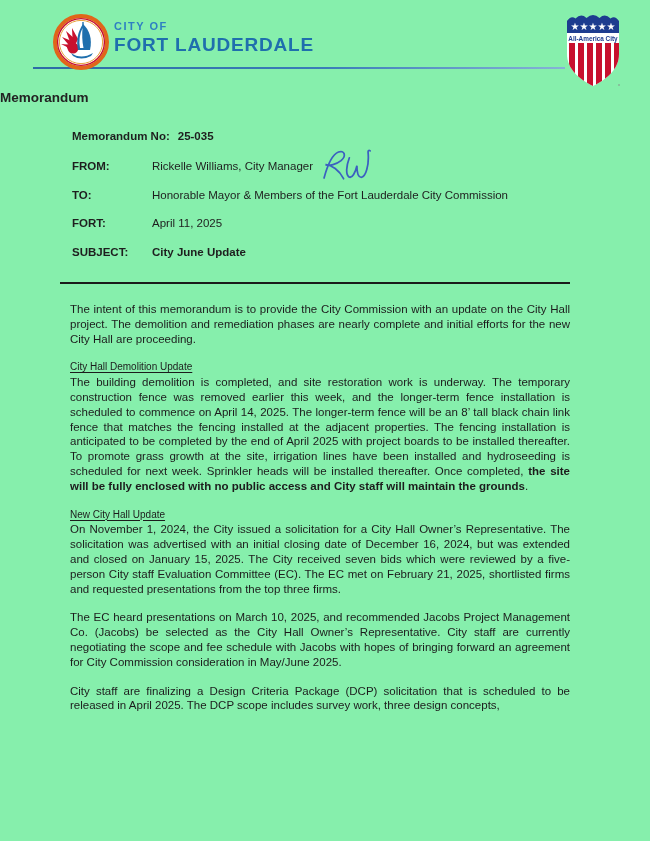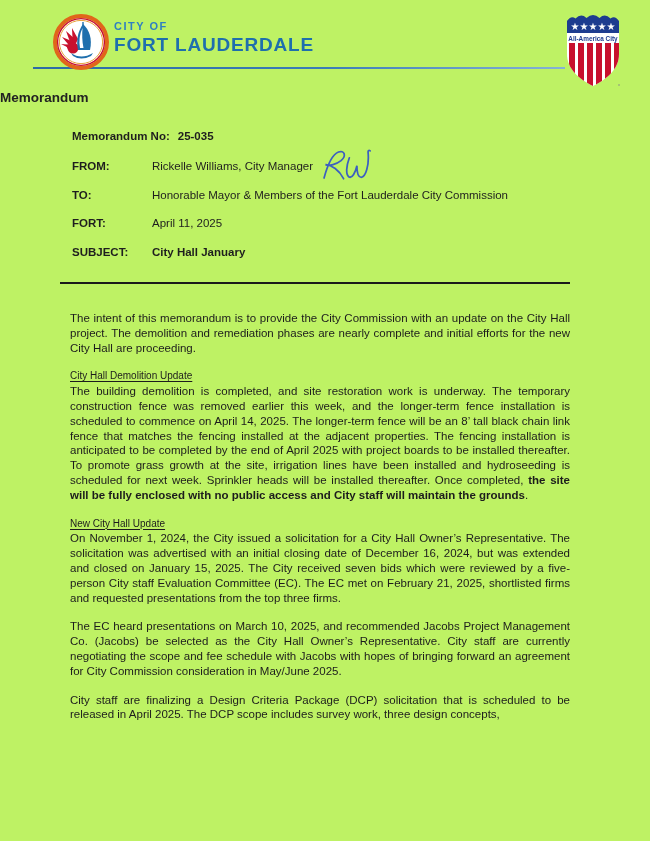--- a/index.html
+++ b/index.html
@@ -1,21 +1,21 @@
 <!DOCTYPE html>
 <html><head>
 <meta charset="utf-8">
 <style>
   * { margin:0; padding:0; box-sizing:border-box; }
   html,body { background:#e8e8e8; }
   .page {
     position:relative;
     width:650px; height:841px;
     margin:0 auto;
-    background:#bef264;
+    background:#86efac;
     font-family:"Liberation Sans", sans-serif;
     color:#1e1e1e;
     overflow:hidden;
   }
 
   
   .header-line {
     position:absolute; top:67px; left:33px; width:532px; height:2px;
     background:linear-gradient(90deg,#2c6ca6 0%,#3a7db8 55%,#86b3d6 100%);
   }
@@ -52,21 +52,21 @@
   }
 
   
   .rule-thick {
     position:absolute; top:282px; left:60px; width:510px; height:2px;
     background:#1b1b1b;
   }
 
   
   .body-text {
-    position:absolute; top:311px; left:70px; width:500px;
+    position:absolute; top:302px; left:70px; width:500px;
     font-size:11.5px; line-height:14.8px; text-align:justify; color:#1c1c1c;
   }
   .body-text p { margin:0 0 14px 0; }
   .section-heading {
     text-decoration:underline; text-underline-offset:2px;
     margin:0; font-weight:normal; font-size:10px;
   }
   .bold-run { font-weight:bold; }
 
   svg text { font-family:"Liberation Sans", sans-serif; }
@@ -155,21 +155,21 @@
       <span class="field-value">Honorable Mayor &amp; Members of the Fort Lauderdale City Commission</span>
     </div>
 
     <div class="field-row">
       <span class="field-label">FORT:</span>
       <span class="field-value">April 11, 2025</span>
     </div>
 
     <div class="field-row">
       <span class="field-label">SUBJECT:</span>
-      <span class="field-value bold">City Hall January</span>
+      <span class="field-value bold">City June Update</span>
     </div>
 
   </div>
 
   <div class="rule-thick"></div>
 
   <div class="body-text">
 
     <p>The intent of this memorandum is to provide the City Commission with an update on the City Hall project. The demolition and remediation phases are nearly complete and initial efforts for the new City Hall are proceeding.</p>
 

